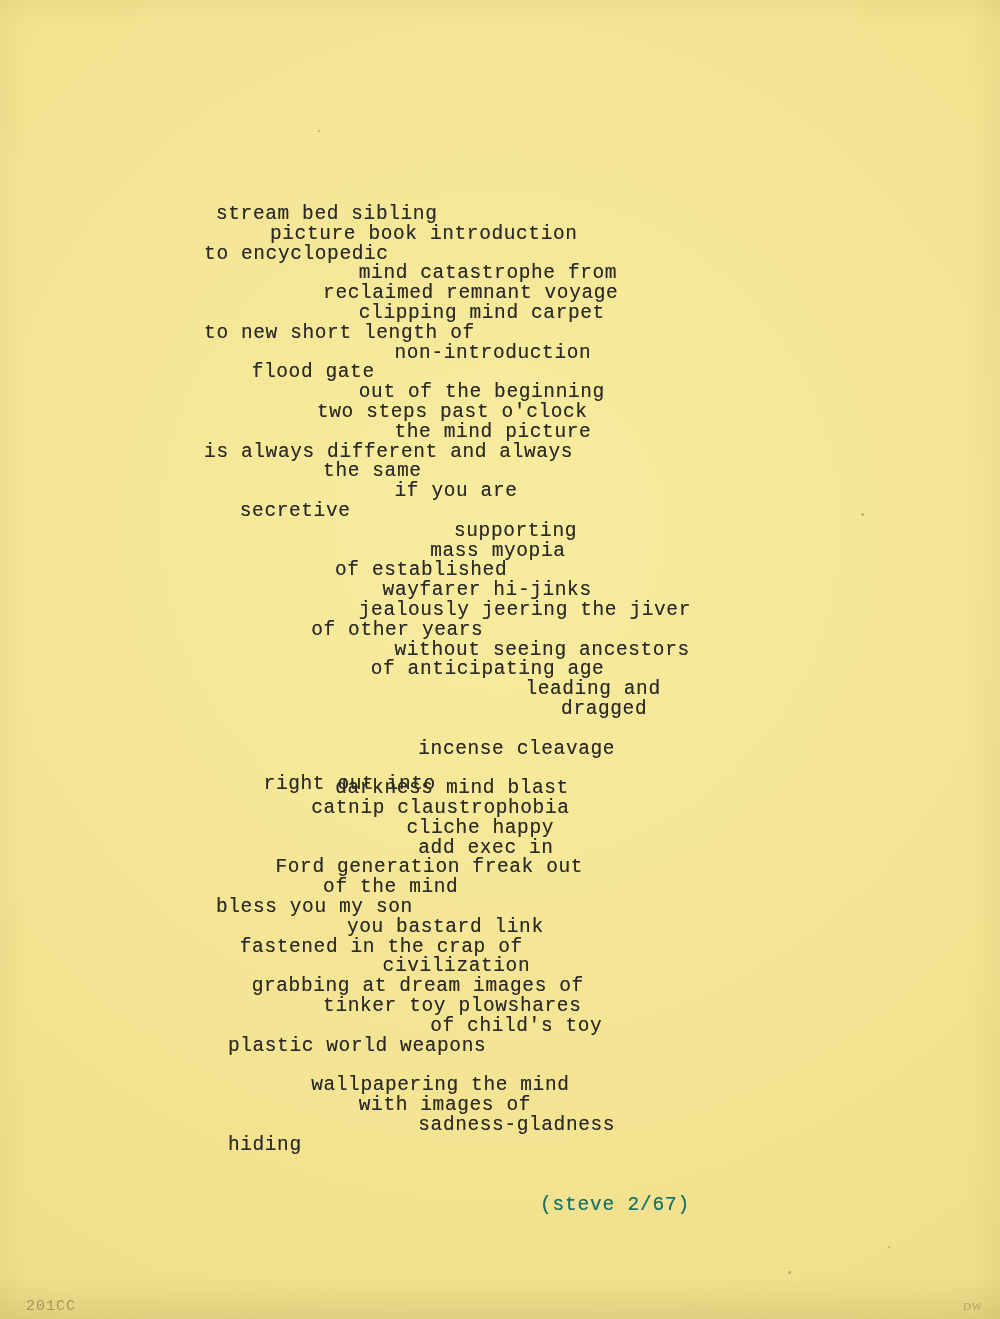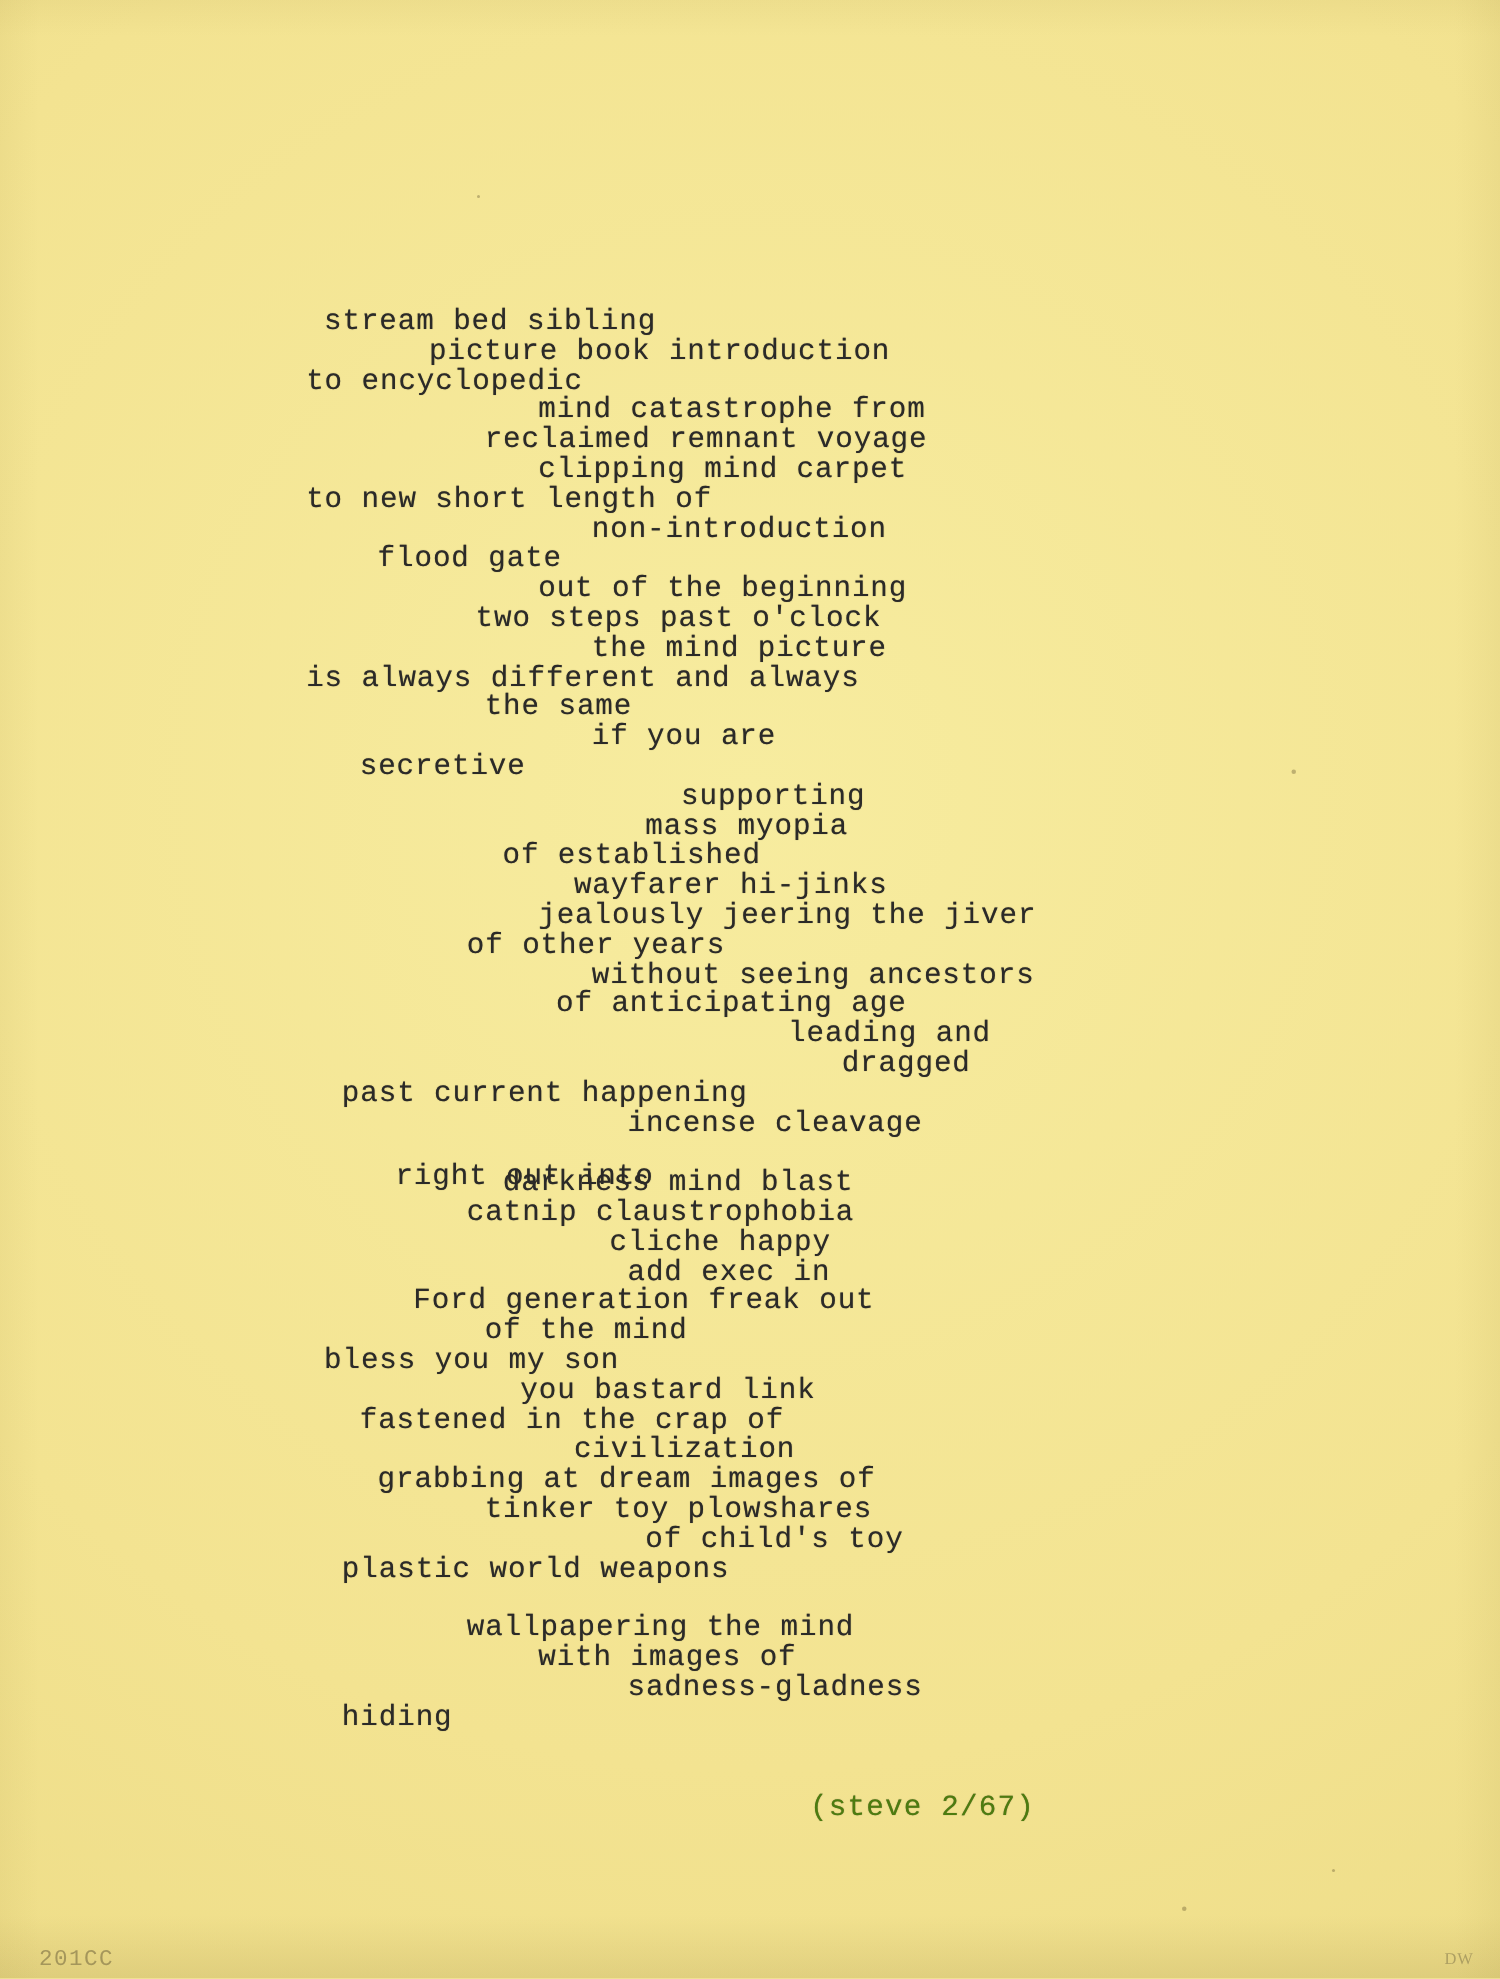--- a/index.html
+++ b/index.html
@@ -57,21 +57,21 @@
     font-family: "Liberation Mono", monospace;
     font-size: 19.5px;
     letter-spacing: 0.6px;
     line-height: 20px;
     text-shadow: 0 0 0.6px rgba(40,38,30,0.55);
   }
 
   .sig {
     position: absolute;
     white-space: pre;
-    color: #4d7c0f;
+    color: #0f766e;
     font-family: "Liberation Mono", monospace;
     font-size: 19.5px;
     letter-spacing: 0.8px;
     text-shadow: 0 0 0.6px rgba(40,38,30,0.55);
   }
 
   .archival {
     position: absolute;
     white-space: pre;
     font-family: "Liberation Mono", monospace;
@@ -95,21 +95,21 @@
 
 <div id="sheet"></div>
 
 <div class="speck" style="left:861px;top:513px;width:3px;height:3px;"></div>
 <div class="speck" style="left:788px;top:1271px;width:3px;height:3px;"></div>
 <div class="speck" style="left:888px;top:1246px;width:2px;height:2px;"></div>
 <div class="speck" style="left:318px;top:130px;width:2px;height:2px;"></div>
 
 <div id="poem">
     <div class="line" style="left: 216px; top: 204px;">stream bed sibling</div>
-    <div class="line" style="left: 286px; top: 223.8px;">picture book introduction</div>
+    <div class="line" style="left: 270px; top: 223.8px;">picture book introduction</div>
     <div class="line" style="left: 204.1px; top: 243.6px;">to encyclopedic</div>
     <div class="line" style="left: 358.8px; top: 263.4px;">mind catastrophe from</div>
     <div class="line" style="left: 323.1px; top: 283.2px;">reclaimed remnant voyage</div>
     <div class="line" style="left: 358.8px; top: 303px;">clipping mind carpet</div>
     <div class="line" style="left: 204.1px; top: 322.8px;">to new short length of</div>
     <div class="line" style="left: 394.5px; top: 342.6px;">non-introduction</div>
     <div class="line" style="left: 251.7px; top: 362.4px;">flood gate</div>
     <div class="line" style="left: 358.8px; top: 382.2px;">out of the beginning</div>
     <div class="line" style="left: 317px; top: 402px; text-align: right;">two steps past o'clock</div>
     <div class="line" style="left: 394.5px; top: 421.8px;">the mind picture</div>
@@ -120,21 +120,20 @@
     <div class="line" style="left: 454px; top: 520.8px;">supporting</div>
     <div class="line" style="left: 430.2px; top: 540.6px;">mass myopia</div>
     <div class="line" style="left: 335px; top: 560.4px;">of established</div>
     <div class="line" style="left: 382.6px; top: 580.2px;">wayfarer hi-jinks</div>
     <div class="line" style="left: 358.8px; top: 600px;">jealously jeering the jiver</div>
     <div class="line" style="left: 311.2px; top: 619.8px;">of other years</div>
     <div class="line" style="left: 394.5px; top: 639.6px;">without seeing ancestors</div>
     <div class="line" style="left: 370.7px; top: 659.4px;">of anticipating age</div>
     <div class="line" style="left: 525.4px; top: 679.2px;">leading and</div>
     <div class="line" style="left: 561.1px; top: 699px;">dragged</div>
-    <div class="line" style="left: 227.9px; top: 718.8px;">past current happening</div>
     <div class="line" style="left: 418.3px; top: 738.6px;">incense cleavage</div>
     <div class="line" style="left: 263.6px; top: 758.4px; margin-top: 16px;">right out into</div>
     <div class="line" style="left: 311.2px; top: 778.2px; margin-left: 24px;">darkness mind blast</div>
     <div class="line" style="left: 311.2px; top: 798px;">catnip claustrophobia</div>
     <div class="line" style="left: 406.4px; top: 817.8px;">cliche happy</div>
     <div class="line" style="left: 418.3px; top: 837.6px;">add exec in</div>
     <div class="line" style="left: 275.5px; top: 857.4px;">Ford generation freak out</div>
     <div class="line" style="left: 323.1px; top: 877.2px;">of the mind</div>
     <div class="line" style="left: 216px; top: 897px;">bless you my son</div>
     <div class="line" style="left: 346.9px; top: 916.8px;">you bastard link</div>

